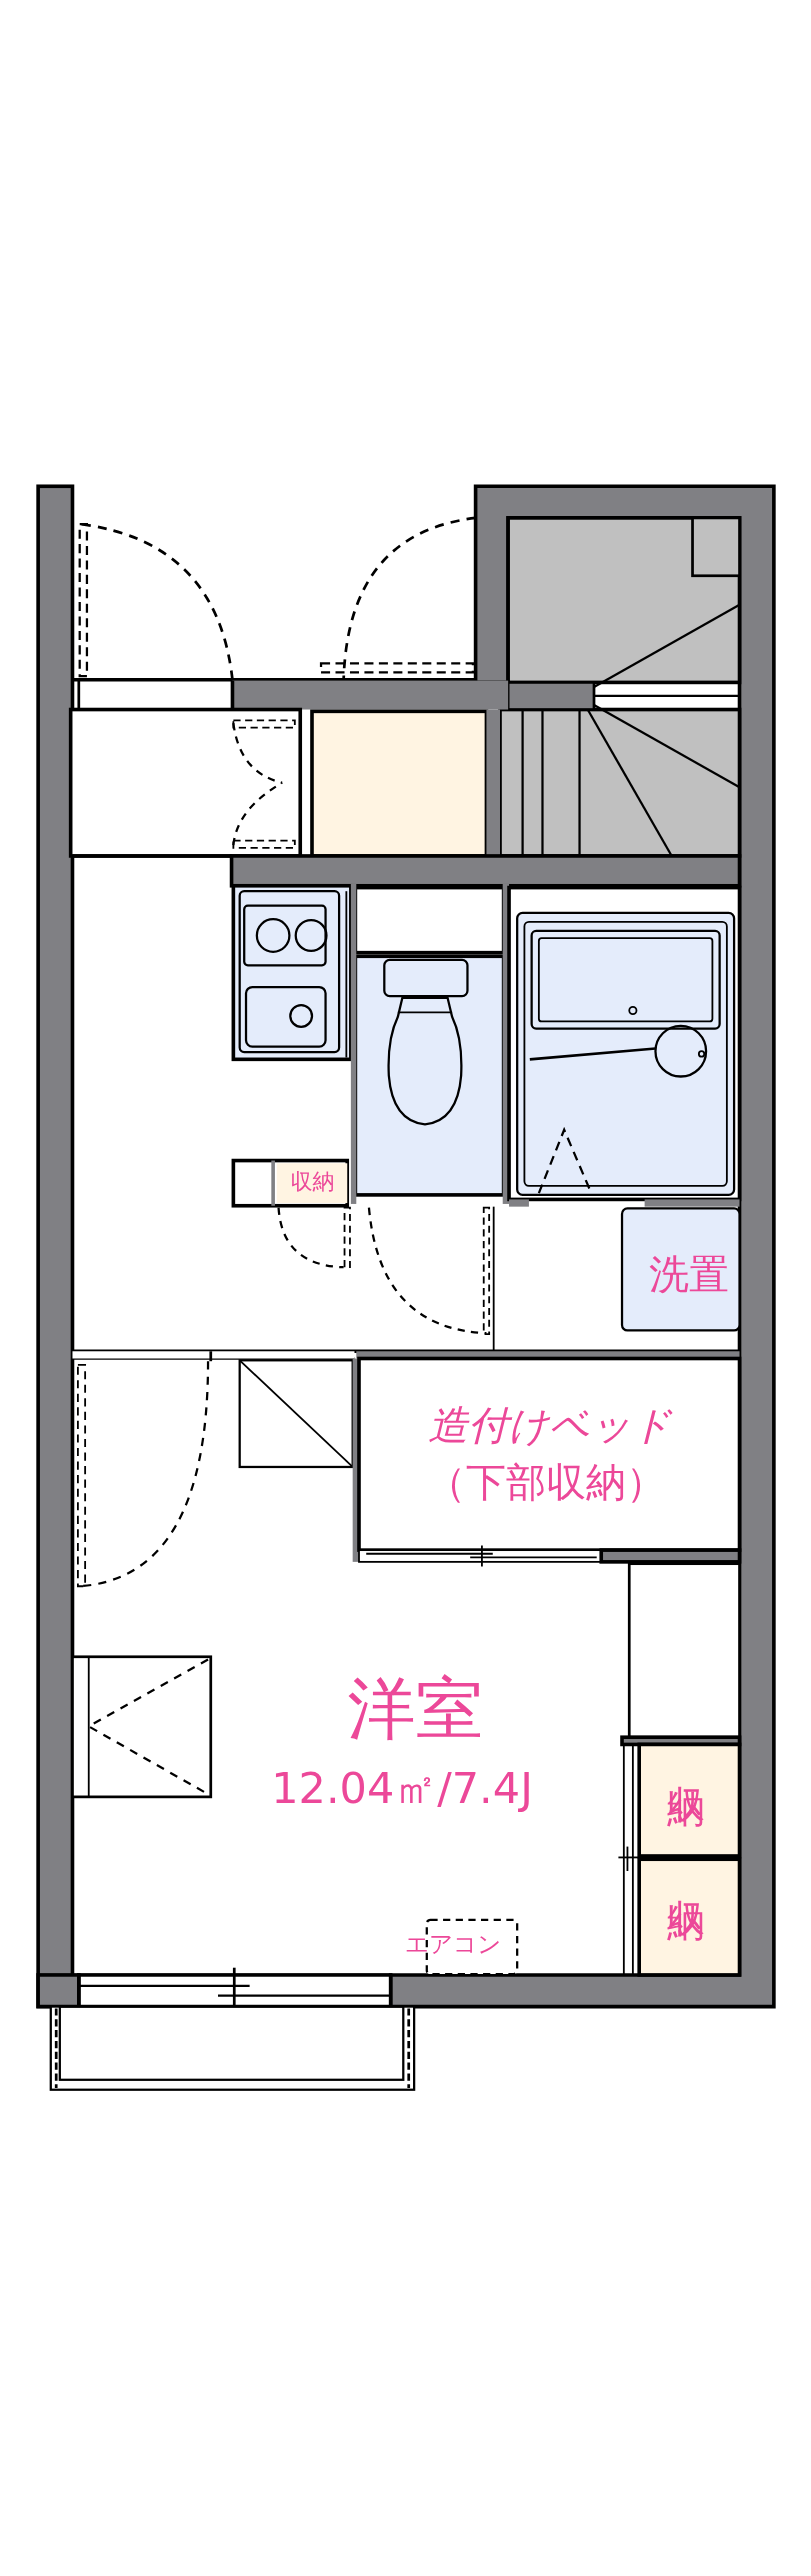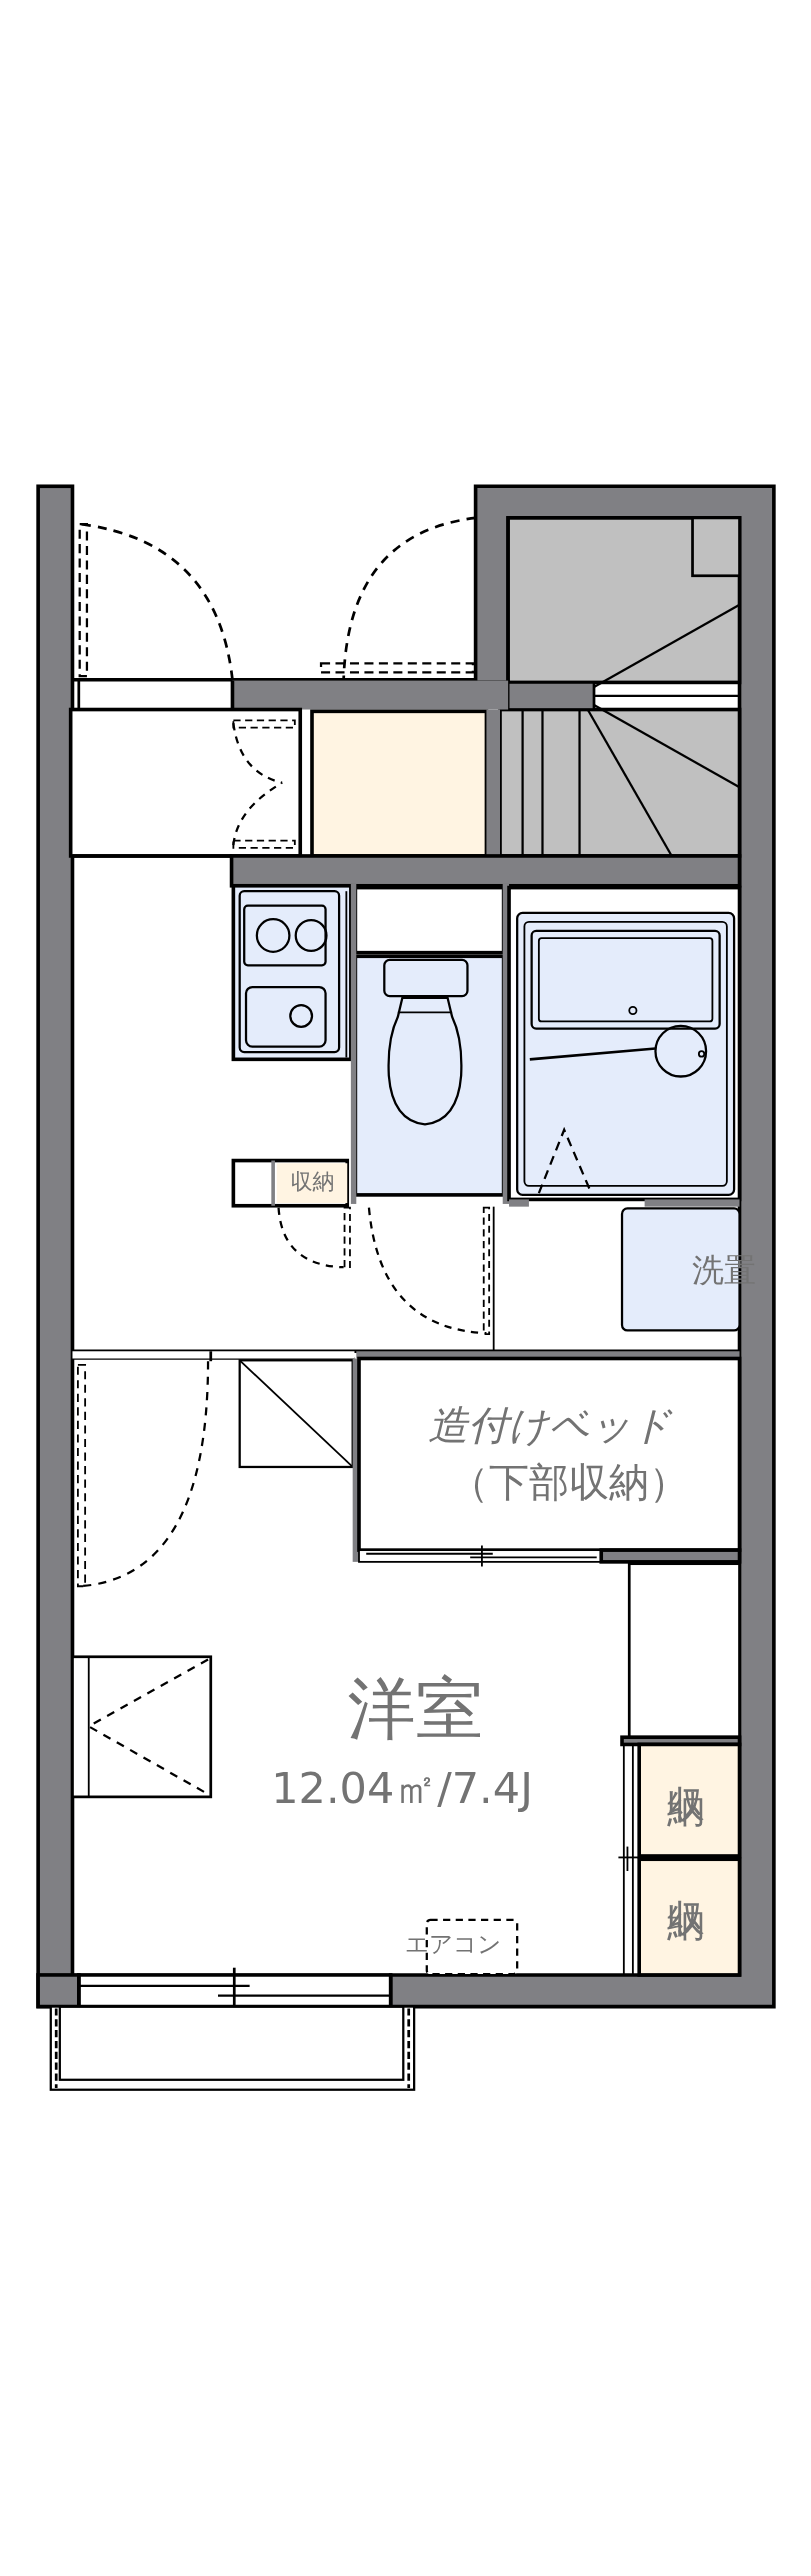--- a/index.html
+++ b/index.html
@@ -1,18 +1,18 @@
 <!DOCTYPE html>
 <html style="font-size:14.5px"><head>
 <meta charset="utf-8">
 <style>
   html,body{margin:0;padding:0;background:#ffffff;}
   body{width:812px;height:2576px;position:relative;overflow:hidden;font-family:"DejaVu Sans","Liberation Sans",sans-serif;}
   #plan{position:absolute;left:0;top:0;width:812px;height:2576px;}
-  .lbl{position:absolute;color:#737373;white-space:nowrap;text-align:center;line-height:1;font-family:"DejaVu Sans",sans-serif;}
+  .lbl{position:absolute;color:#ec4899;white-space:nowrap;text-align:center;line-height:1;font-family:"DejaVu Sans",sans-serif;}
   .lbl.vert{writing-mode:vertical-rl;letter-spacing:5.4px;}
 </style>
 </head>
 <body>
 
 <svg id="plan" viewBox="0 0 898 2850" xmlns="http://www.w3.org/2000/svg">
   <g stroke="#000" stroke-width="4" fill="none">
 
     <rect x="42" y="538" width="38" height="1682" fill="#808084"></rect>
     <path d="M526 538 H856 V2220 H432 V2185 H818 V573 H562 V755 H526 Z" fill="#808084"></path>
@@ -139,21 +139,21 @@
     <rect x="42" y="2185" width="45" height="35" fill="#808084"></rect>
 
     <rect x="56" y="2220" width="402" height="92" fill="#fff" stroke-width="2.5"></rect>
     <rect x="66" y="2220" width="380" height="81" stroke-width="2.5"></rect>
     <line x1="62" y1="2222" x2="62" y2="2310" stroke-dasharray="8 4" stroke-width="3"></line>
     <line x1="452" y1="2222" x2="452" y2="2310" stroke-dasharray="8 4" stroke-width="3"></line>
   </g>
 </svg>
 
 <div class="lbl" style="left:380px;top:1405px;width:340px;font-size:40px;font-style:italic;">造付けベッド</div>
-<div class="lbl" style="left:399px;top:1462px;width:340px;font-size:40px;">（下部収納）</div>
+<div class="lbl" style="left:376px;top:1462px;width:340px;font-size:40px;">（下部収納）</div>
 <div class="lbl" style="left:307px;top:1675px;width:217px;font-size:68px;">洋室</div>
 <div class="lbl" style="left:212px;top:1767px;width:380px;font-size:43px;">12.04㎡/7.4J</div>
-<div class="lbl" style="left:622px;top:1254px;width:134px;font-size:32px;text-align:right;">洗置</div>
+<div class="lbl" style="left:622px;top:1254px;width:134px;font-size:40px;">洗置</div>
 <div class="lbl" style="left:277px;top:1171px;width:71px;font-size:22px;">収納</div>
 <div class="lbl vert" style="left:667px;top:1755px;font-size:38px;">収納</div>
 <div class="lbl vert" style="left:667px;top:1869px;font-size:38px;">収納</div>
 <div class="lbl" style="left:405px;top:1933px;width:90px;font-size:23.5px;">エアコン</div>
 
 
 </body></html>

